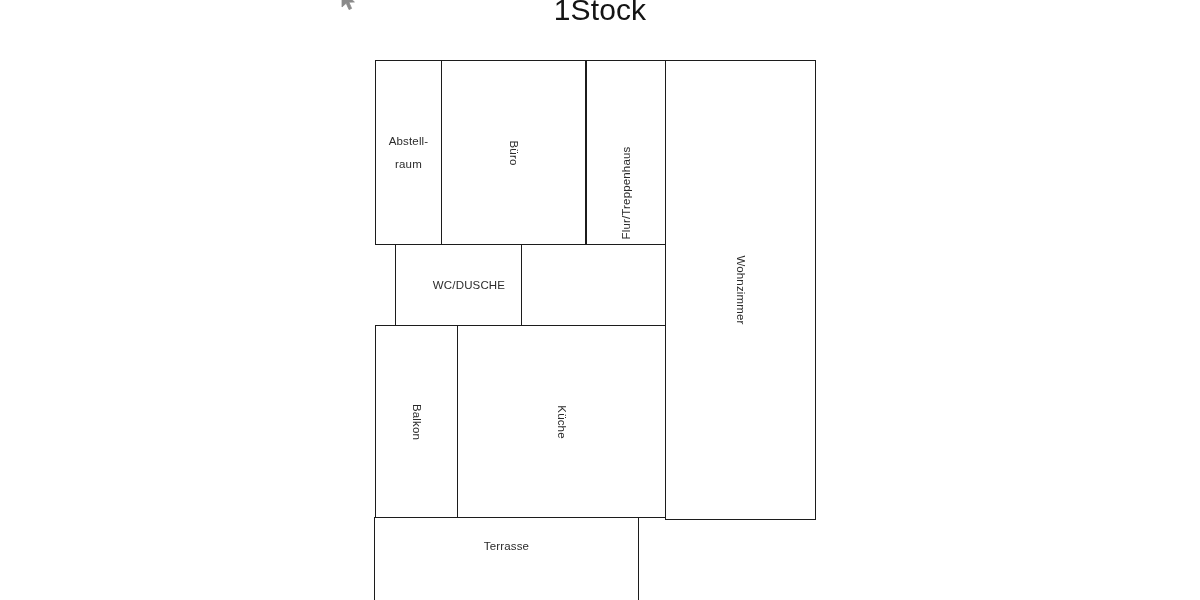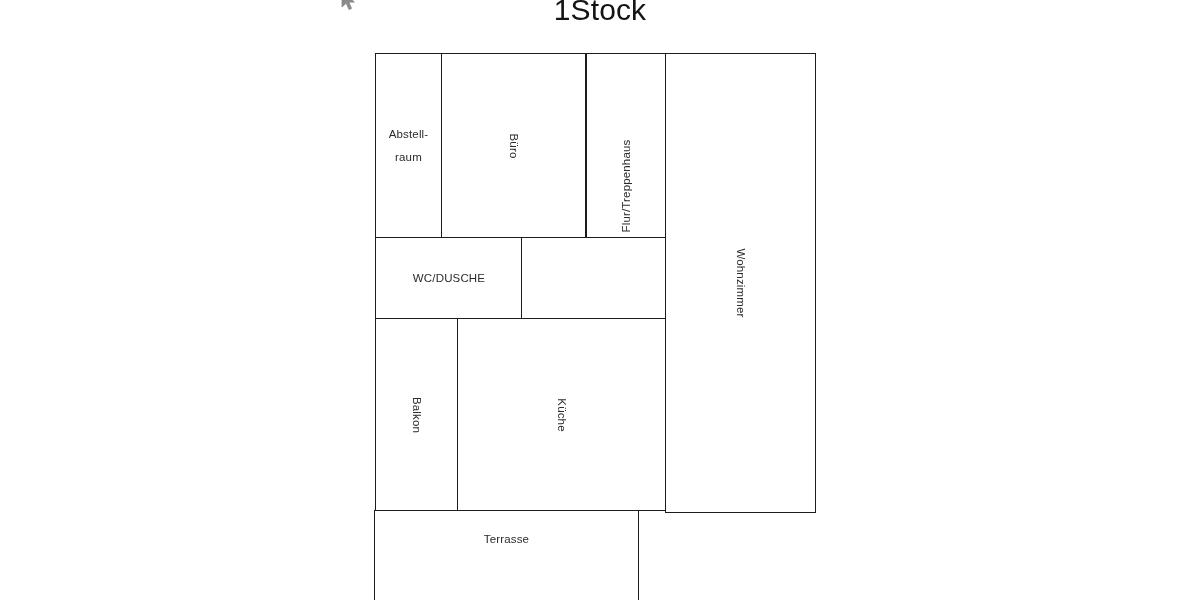--- a/index.html
+++ b/index.html
@@ -47,20 +47,21 @@
     height: 22px;
     pointer-events: none;
   }
 
   
   .room {
     position: absolute;
     box-sizing: border-box;
     background: #ffffff;
     border: 1.6px solid #1c1c1c;
+    margin-top: 7px;
   }
   .room.thin {
     border-width: 1.3px;
   }
 
   .room-label {
     position: absolute;
     left: 50%;
     top: 50%;
     font-size: 11.5px;
@@ -82,21 +83,21 @@
   }
   .room-label.two-line {
     line-height: 23px;
   }
 
   
   #room-abstellraum   { left: 375px; top: 53px;  width: 67px;  height: 185px; }
   #room-buero         { left: 441px; top: 53px;  width: 145px; height: 185px; }
   #room-flur          { left: 586px; top: 53px;  width: 80px;  height: 266px; }
   #room-wohnzimmer    { left: 665px; top: 53px;  width: 151px; height: 460px; }
-  #room-wc            { left: 375px; top: 237px; width: 148px; height: 82px;  }
+  #room-wc            { left: 395px; top: 237px; width: 148px; height: 82px;  }
   #room-mid-right     { left: 521px; top: 237px; width: 145px; height: 82px;  }
   #room-balkon        { left: 375px; top: 318px; width: 84px;  height: 193px; }
   #room-kueche        { left: 457px; top: 318px; width: 209px; height: 193px; }
   #room-terrasse      { left: 374px; top: 510px; width: 265px; height: 120px; }
 </style>
 </head>
 <body>
 
 <div id="plan-root">
 

